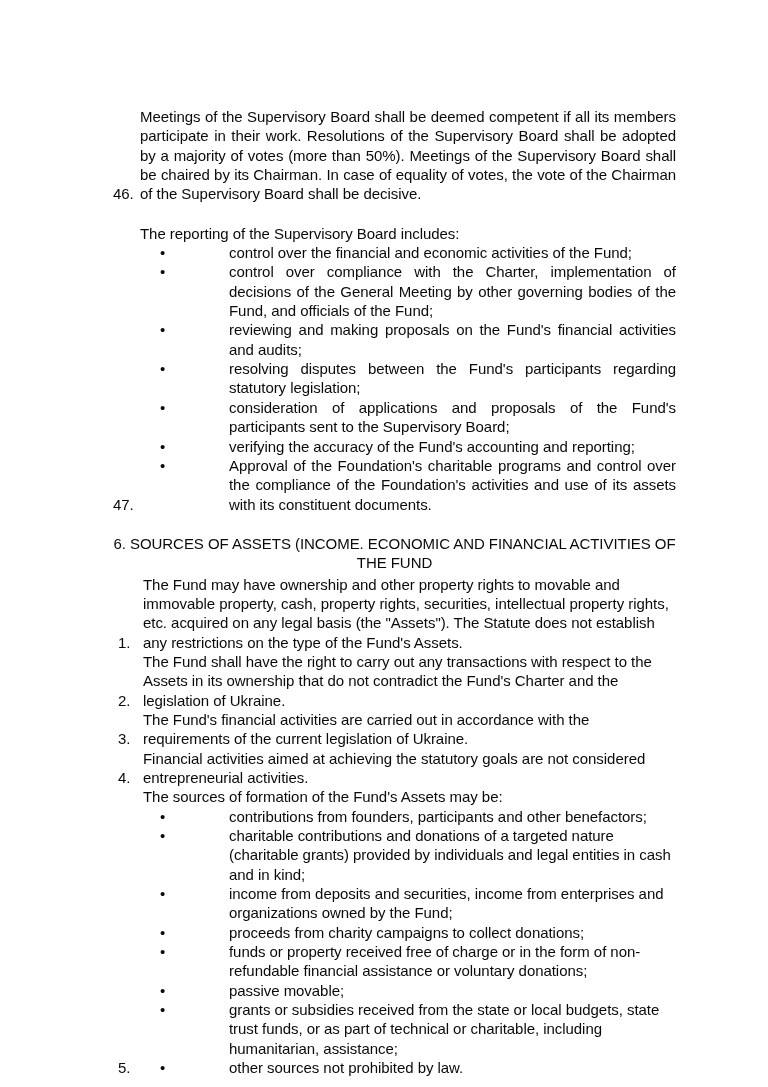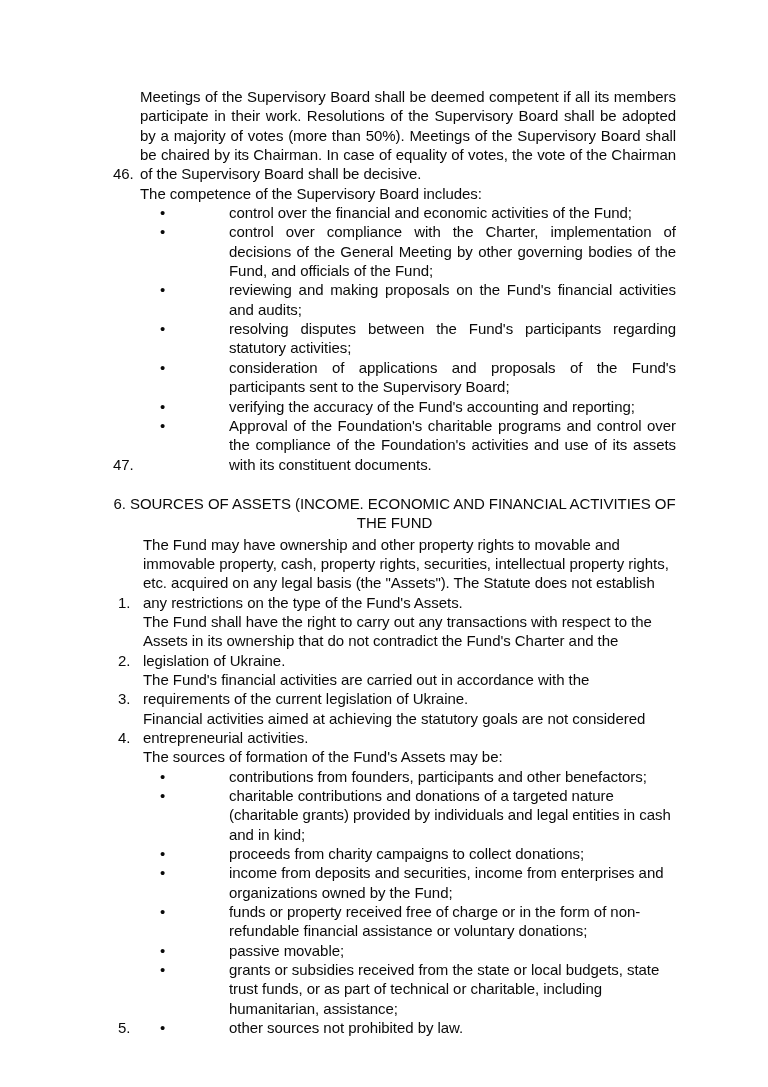--- a/index.html
+++ b/index.html
@@ -21,21 +21,21 @@
     padding: 87px 92px 0 113px; 
   }
 
   
   .nlist { list-style: none; }
   .nitem { display: flex; align-items: flex-end; }
   .nitem .num { flex: 0 0 auto; white-space: pre; }
   .nitem .body { flex: 1 1 auto; min-width: 0; }
 
   .list-top .nitem .num { width: 27px; }
-  .list-top .item-text { text-align: justify; }
+  .list-top .item-text { text-align: justify; margin-top: 20px; }
   .list-top .bullet .btext { text-align: justify; }
 
   .list-section { padding-left: 5px; }
   .list-section .nitem .num { width: 25px; }
   .list-section .item-text { text-align: left; }
   .list-section .bullet .btext { text-align: left; }
 
   
   .bullets { list-style: none; }
   .bullet { display: flex; align-items: flex-start; gap: 44px; }
@@ -70,41 +70,41 @@
             <p class="item-text">Meetings of the Supervisory Board shall be deemed competent if all its members participate in their work. Resolutions of the Supervisory Board shall be adopted by a majority of votes (more than 50%). Meetings of the Supervisory Board shall be chaired by its Chairman. In case of equality of votes, the vote of the Chairman of the Supervisory Board shall be decisive.</p>
             <ul class="bullets">
               
             </ul>
           </div>
         </li>
 
         <li class="nitem">
           <span class="num">47.</span>
           <div class="body">
-            <p class="item-text">The competence of the Supervisory Board includes:</p>
+            <p class="item-text">The reporting of the Supervisory Board includes:</p>
             <ul class="bullets">
 
                 <li class="bullet">
                   <span class="marker"></span>
                   <span class="btext">control over the financial and economic activities of the Fund;</span>
                 </li>
 
                 <li class="bullet">
                   <span class="marker"></span>
                   <span class="btext">control over compliance with the Charter, implementation of decisions of the General Meeting by other governing bodies of the Fund, and officials of the Fund;</span>
                 </li>
 
                 <li class="bullet">
                   <span class="marker"></span>
                   <span class="btext">reviewing and making proposals on the Fund's financial activities and audits;</span>
                 </li>
 
                 <li class="bullet">
                   <span class="marker"></span>
-                  <span class="btext">resolving disputes between the Fund's participants regarding statutory activities;</span>
+                  <span class="btext">resolving disputes between the Fund's participants regarding statutory legislation;</span>
                 </li>
 
                 <li class="bullet">
                   <span class="marker"></span>
                   <span class="btext">consideration of applications and proposals of the Fund's participants sent to the Supervisory Board;</span>
                 </li>
 
                 <li class="bullet">
                   <span class="marker"></span>
                   <span class="btext">verifying the accuracy of the Fund's accounting and reporting;</span>
@@ -174,26 +174,26 @@
                   <span class="btext">contributions from founders, participants and other benefactors;</span>
                 </li>
 
                 <li class="bullet">
                   <span class="marker"></span>
                   <span class="btext">charitable contributions and donations of a targeted nature (charitable grants) provided by individuals and legal entities in cash and in kind;</span>
                 </li>
 
                 <li class="bullet">
                   <span class="marker"></span>
+                  <span class="btext">income from deposits and securities, income from enterprises and organizations owned by the Fund;</span>
+                </li>
+
+                <li class="bullet">
+                  <span class="marker"></span>
                   <span class="btext">proceeds from charity campaigns to collect donations;</span>
-                </li>
-
-                <li class="bullet">
-                  <span class="marker"></span>
-                  <span class="btext">income from deposits and securities, income from enterprises and organizations owned by the Fund;</span>
                 </li>
 
                 <li class="bullet">
                   <span class="marker"></span>
                   <span class="btext">funds or property received free of charge or in the form of non-refundable financial assistance or voluntary donations;</span>
                 </li>
 
                 <li class="bullet">
                   <span class="marker"></span>
                   <span class="btext">passive movable;</span>

